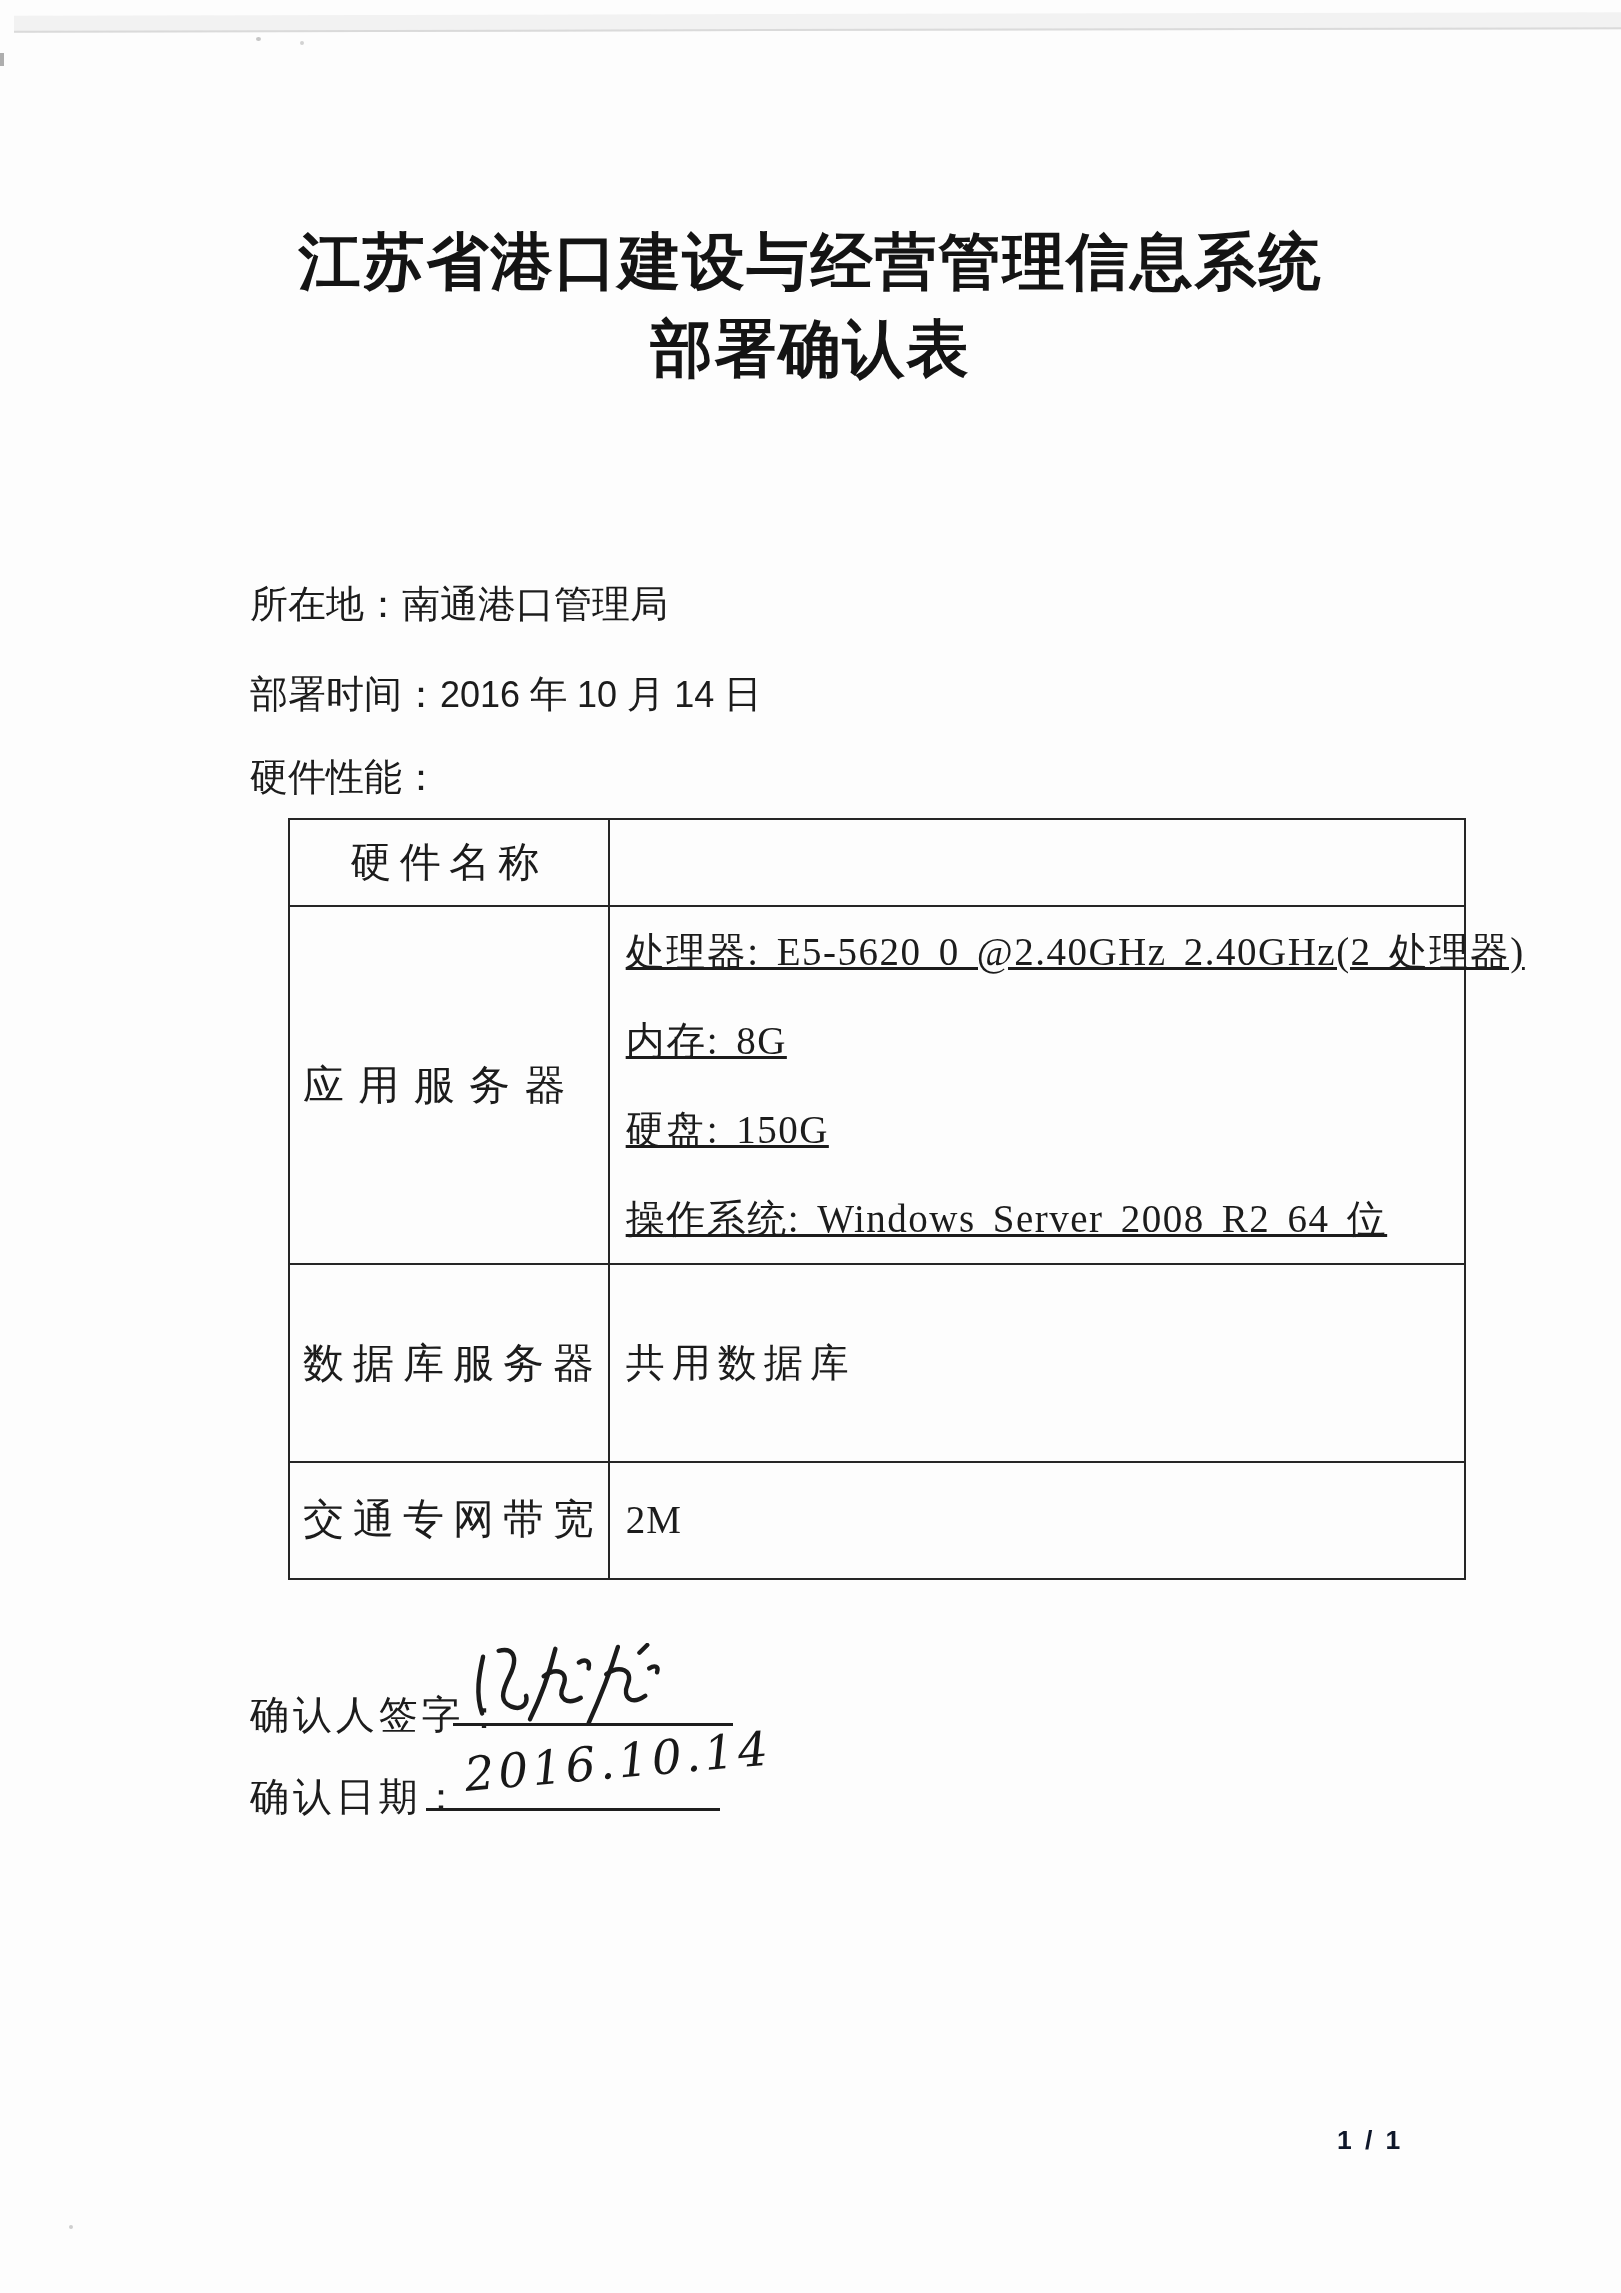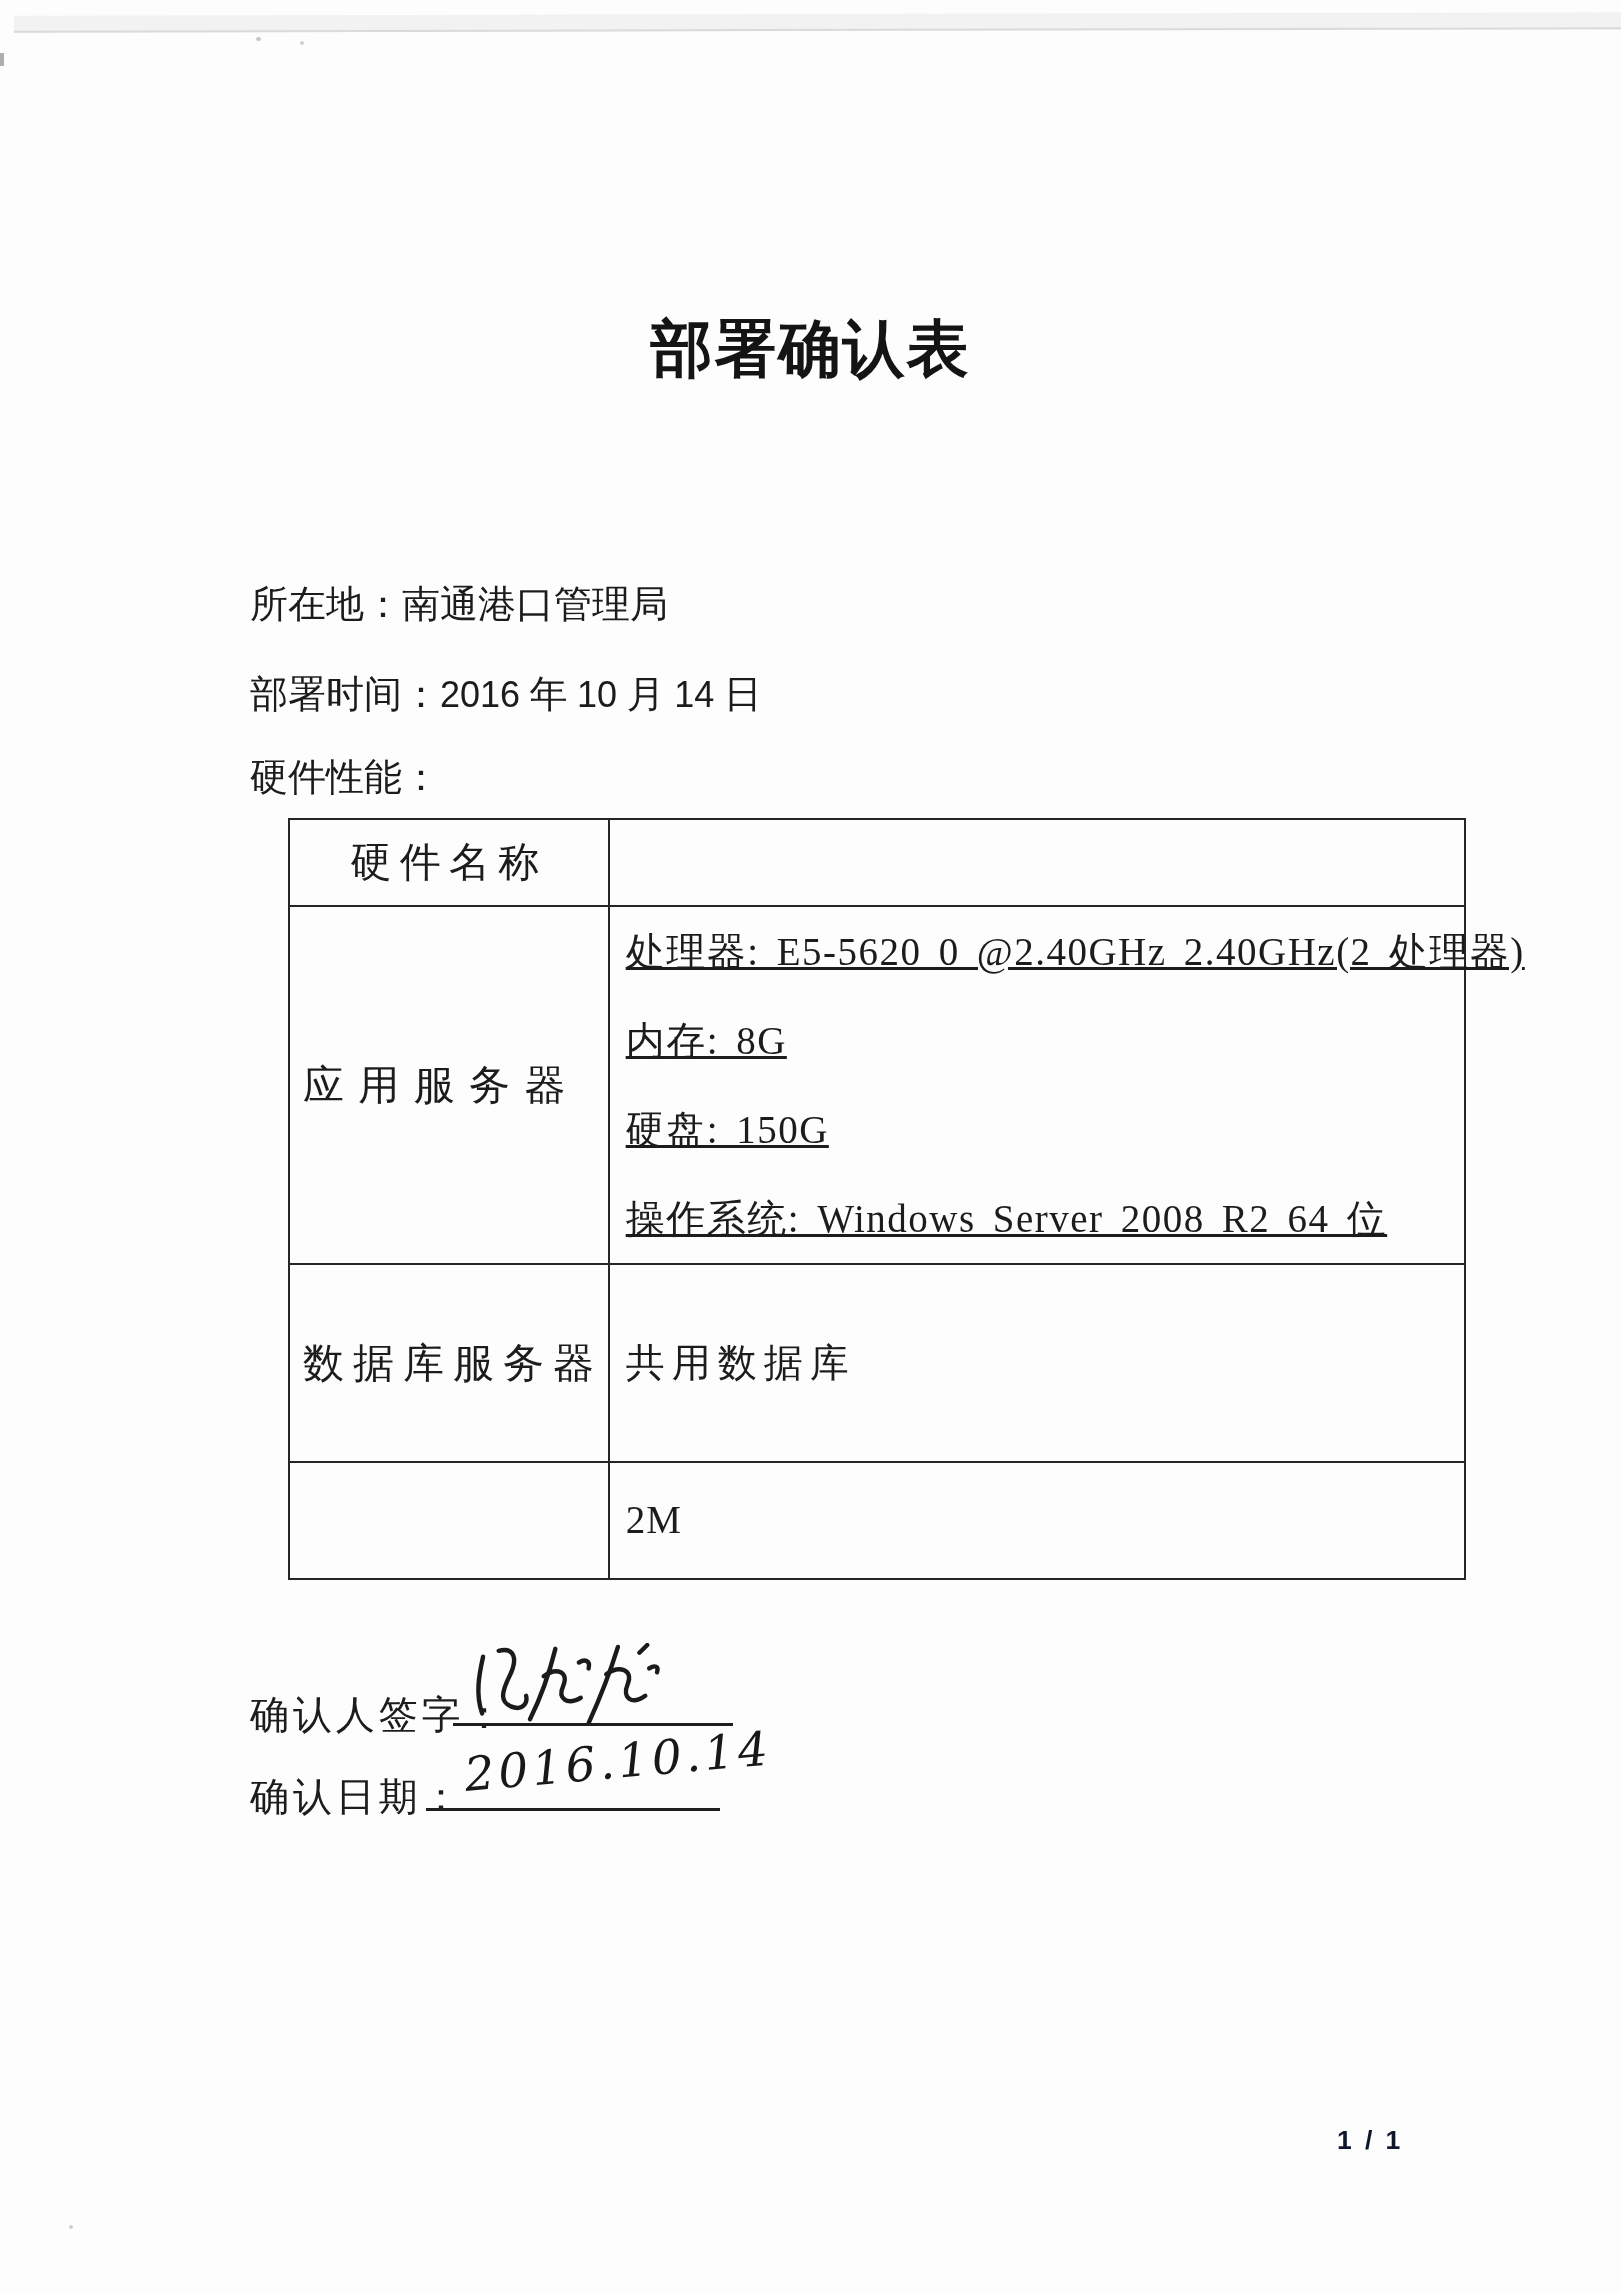--- a/index.html
+++ b/index.html
@@ -90,20 +90,21 @@
 <body>
 
 <div class="page">
 
   <div class="scan-top-band"></div>
   <div class="speck speck-a"></div>
   <div class="speck speck-b"></div>
   <div class="speck speck-c"></div>
   <div class="speck speck-d"></div>
 
+  <div class="title title-1">江苏省港口建设与经营管理信息系统</div>
   <div class="title title-2">部署确认表</div>
 
   <div class="info-line info-location"><span>所在地：</span><span>南通港口管理局</span></div>
 
   <div class="info-line info-time"><span>部署时间：</span><span class="digit">2016</span><span> 年 </span><span class="digit">10</span><span> 月 </span><span class="digit">14</span><span> 日</span></div>
 
   <div class="info-line info-env"><span>硬件性能：</span></div>
 
   <div class="tbl">
     <div class="vline"></div>
@@ -117,20 +118,21 @@
     <div class="specs">
       <div class="spec-line">处理器: E5-5620 0 @2.40GHz 2.40GHz(2 处理器)</div>
       <div class="spec-line">内存: 8G</div>
       <div class="spec-line">硬盘: 150G</div>
       <div class="spec-line">操作系统: Windows Server 2008 R2 64 位</div>
     </div>
 
     <div class="cell rowname name-2">数据库服务器</div>
     <div class="cell val val-2">共用数据库</div>
 
+    <div class="cell rowname name-3">交通专网带宽</div>
     <div class="cell val val-3">2M</div>
   </div>
 
   <div class="sig-label lbl-signer">确认人签字：</div>
   <svg class="signature-svg" width="206" height="86" viewBox="0 0 210 88" fill="none">
     <g stroke="#1b1b1b" stroke-width="4.5" stroke-linecap="round" fill="none">
       <path d="M14,14 C10,32 6,52 13,72"></path>
       <path d="M30,8 C46,4 50,16 41,34 C33,50 30,62 46,66 C54,68 60,62 58,54"></path>
       <path d="M88,6 C82,30 72,58 62,78"></path>
       <path d="M76,34 C90,24 102,30 96,44 C90,57 100,64 114,56"></path>

